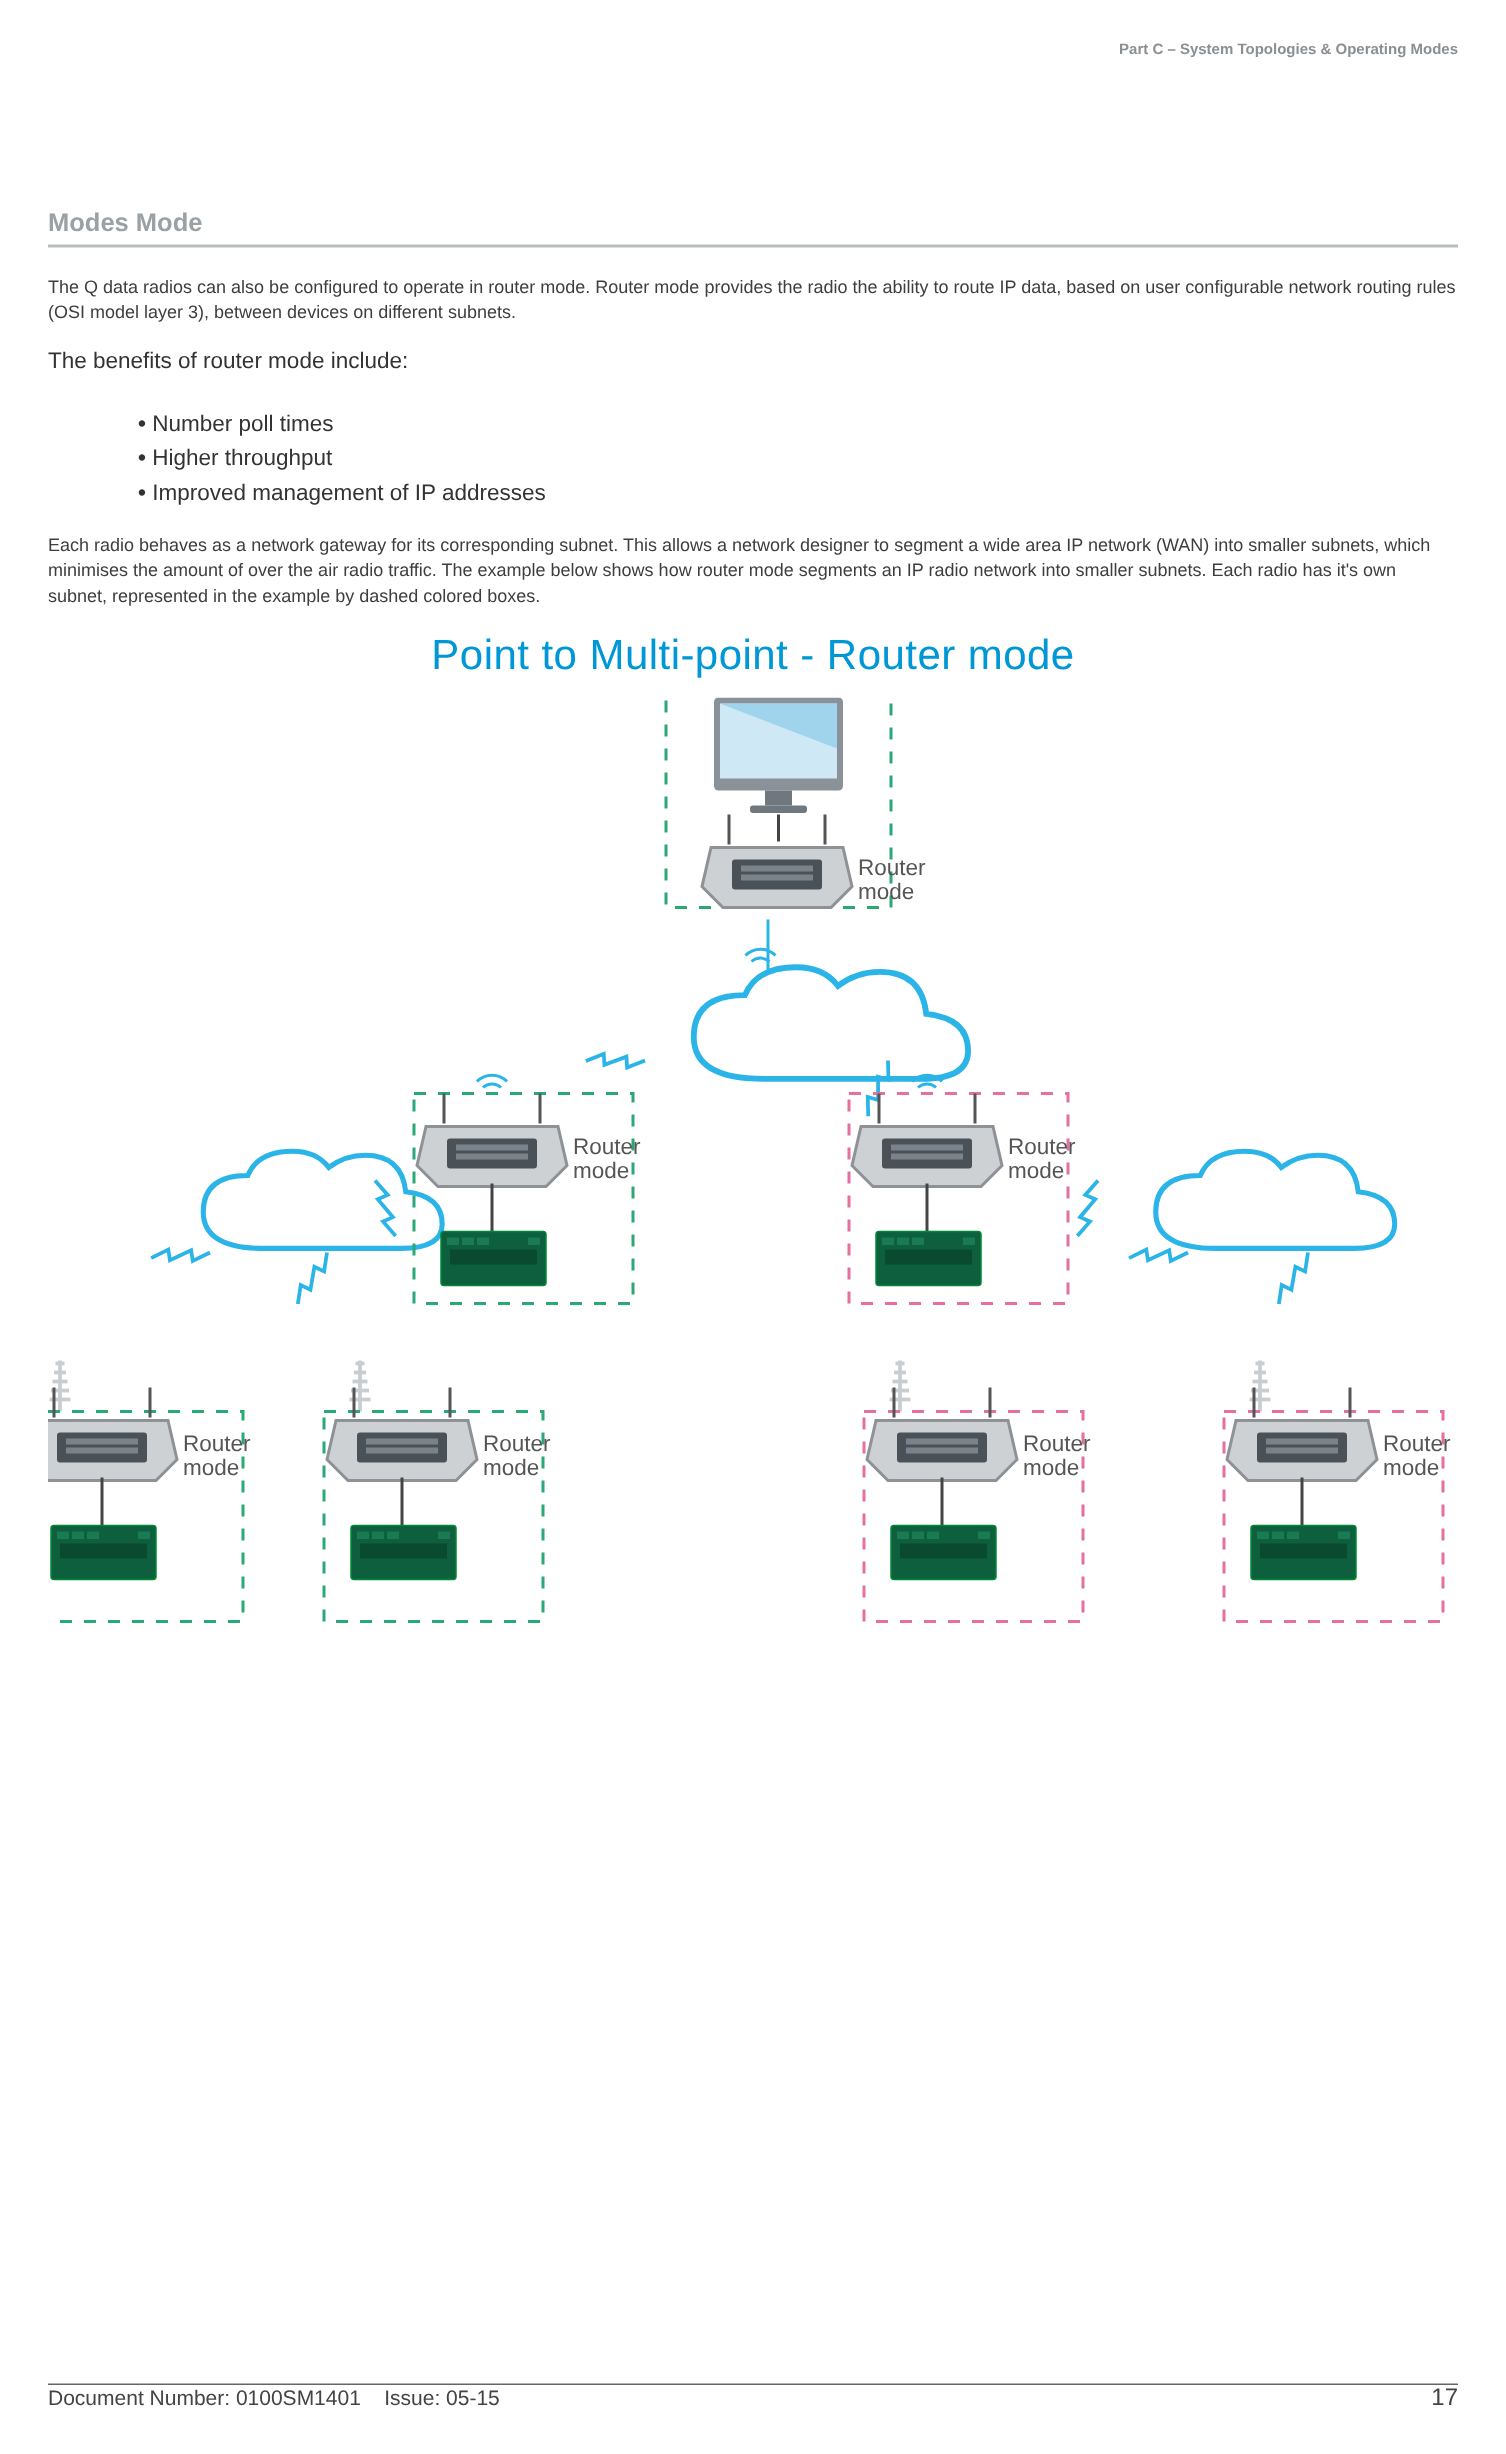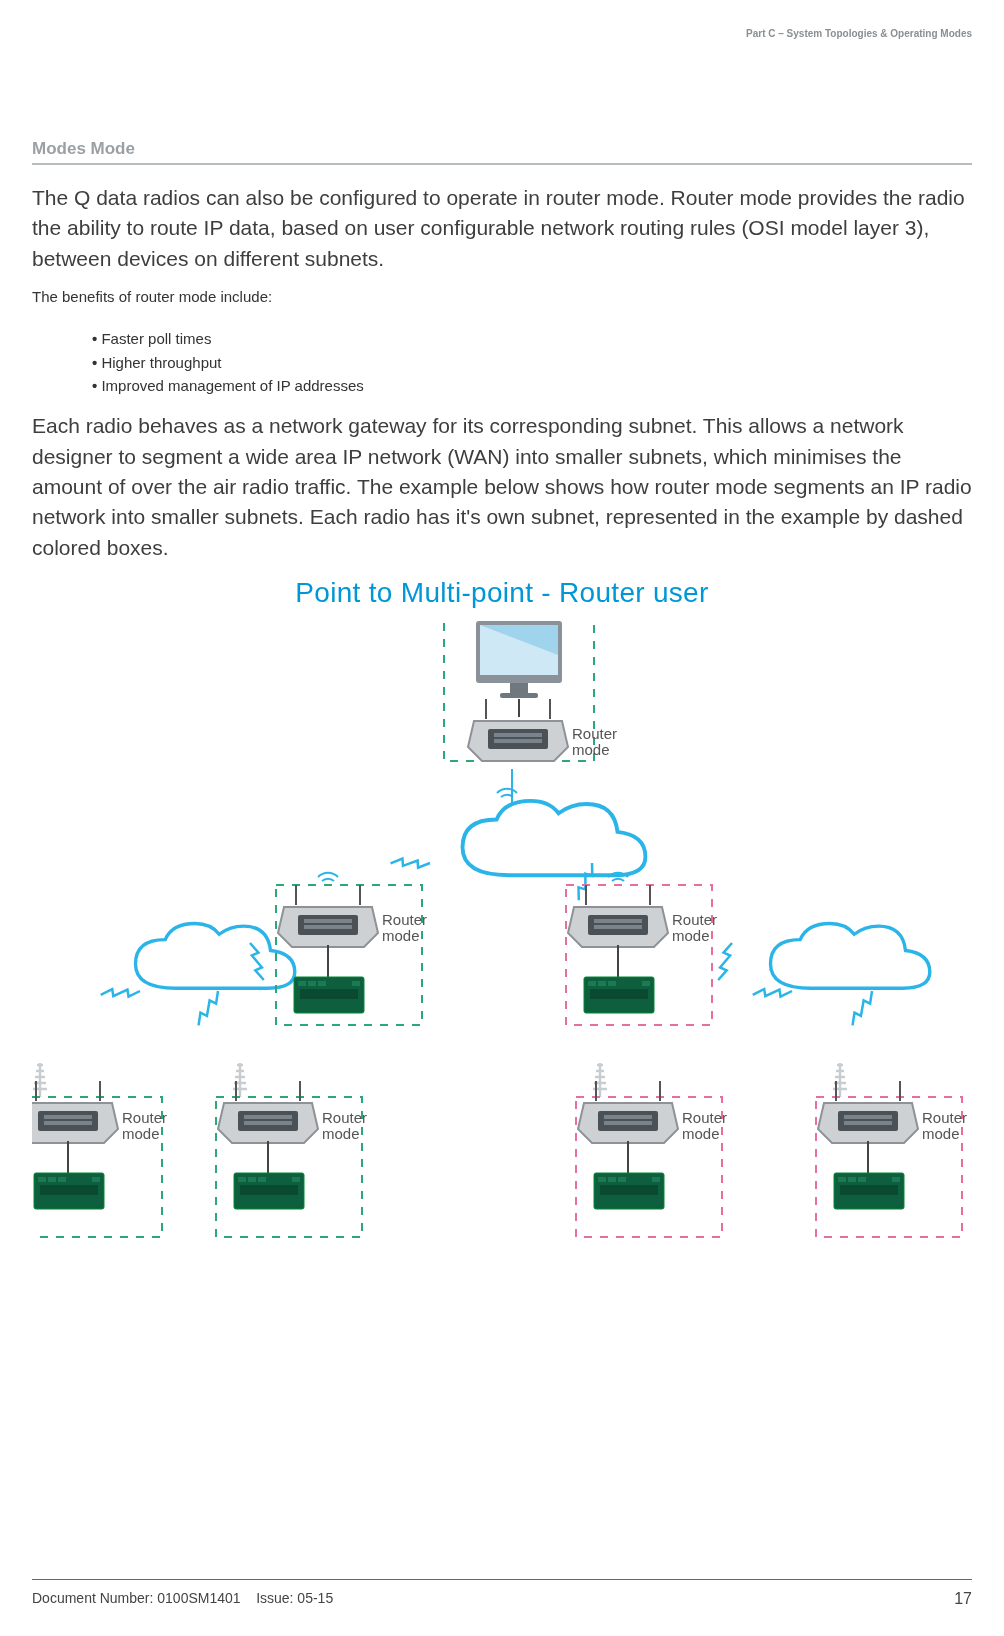--- a/index.html
+++ b/index.html
@@ -1,53 +1,53 @@
 <!DOCTYPE html>
 <html><head>
   <meta charset="utf-8">
   <style>
     * { box-sizing: border-box; margin: 0; padding: 0; }
     body { width: 1004px; height: 1636px; font-family: Arial, Helvetica, sans-serif; color: #333; background: #fff; position: relative; }
     .page { padding: 28px 32px 0 32px; }
     .header-right { text-align: right; font-weight: 700; color: #8a8f93; font-size: 10px; margin-bottom: 100px; }
     .section-title { color: #9aa0a4; font-weight: 700; font-size: 17px; border-bottom: 2px solid #b7bcbf; padding-bottom: 4px; margin-bottom: 18px; }
-    .para { font-size: 21px; line-height: 1.45; color: #3e3e3e; margin-bottom: 14px; }
+    .para { font-size: 12px; line-height: 1.45; color: #3e3e3e; margin-bottom: 14px; }
     .benefits-intro { font-size: 15px; margin-bottom: 22px; }
     .bullets { list-style: none; margin: 0 0 14px 60px; }
     .bullets li { font-size: 15px; line-height: 1.55; }
     .bullets li::before { content: "• "; font-weight: bold; }
     .diagram-wrap { width: 940px; margin: 10px auto 0 auto; }
     .diagram-title { text-align: center; color: #0097d6; font-size: 28px; font-weight: 400; letter-spacing: .3px; }
     .diagram-sub { text-align: center; color: #b5b9bc; font-size: 17px; margin-top: 4px; }
     svg.diagram { display: block; margin: 12px auto 0 auto; }
-    .footer { position: absolute; bottom: 28px; left: 32px; right: 32px; border-top: 1.5px solid #666; padding-top: 10px; display: flex; justify-content: space-between; font-size: 14px; color: #444; }
+    .footer { position: absolute; bottom: 28px; left: 32px; right: 32px; border-top: 1.5px solid #666; display: flex; justify-content: space-between; font-size: 14px; color: #444; }
     .page-num { font-size: 16px; font-weight: 400; }
   </style>
 </head>
 <body>
 
 <div class="page">
   <div class="header-right">Part C – System Topologies &amp; Operating Modes</div>
 
   <div class="section-title">Modes Mode</div>
 
   <p class="para">The Q data radios can also be configured to operate in router mode. Router mode provides the radio the ability to route IP data, based on user configurable network routing rules (OSI model layer 3), between devices on different subnets.</p>
 
   <p class="benefits-intro">The benefits of router mode include:</p>
 
   <ul class="bullets">
-    <li>Faster poll times</li>
+    <li>Number poll times</li>
     <li>Higher throughput</li>
     <li>Improved management of IP addresses</li>
   </ul>
 
   <p class="para">Each radio behaves as a network gateway for its corresponding subnet. This allows a network designer to segment a wide area IP network (WAN) into smaller subnets, which minimises the amount of over the air radio traffic. The example below shows how router mode segments an IP radio network into smaller subnets. Each radio has it's own subnet, represented in the example by dashed colored boxes.</p>
 
   <div class="diagram-wrap">
-    <div class="diagram-title">Point to Multi-point - Router user</div>
+    <div class="diagram-title">Point to Multi-point - Router mode</div>
 
     <svg class="diagram" width="940" height="680" viewBox="0 0 940 680">
       <defs>
 
         <g id="cloud">
           <path d="M 40 35 q -30 0 -30 -18 q 0 -18 22 -18 q 5 -12 22 -12 q 12 0 18 8 q 8 -6 18 -6 q 18 0 20 18 q 18 2 18 16 q 0 12 -20 12 z" fill="#fff" stroke="#2bb4e8" stroke-width="2.5"></path>
         </g>
 
         <g id="bolt" stroke="#2bb4e8" stroke-width="2.5" fill="none">
           <path d="M0 0 l 10 8 l -6 4 l 12 10 l -6 4 l 10 8"></path>

